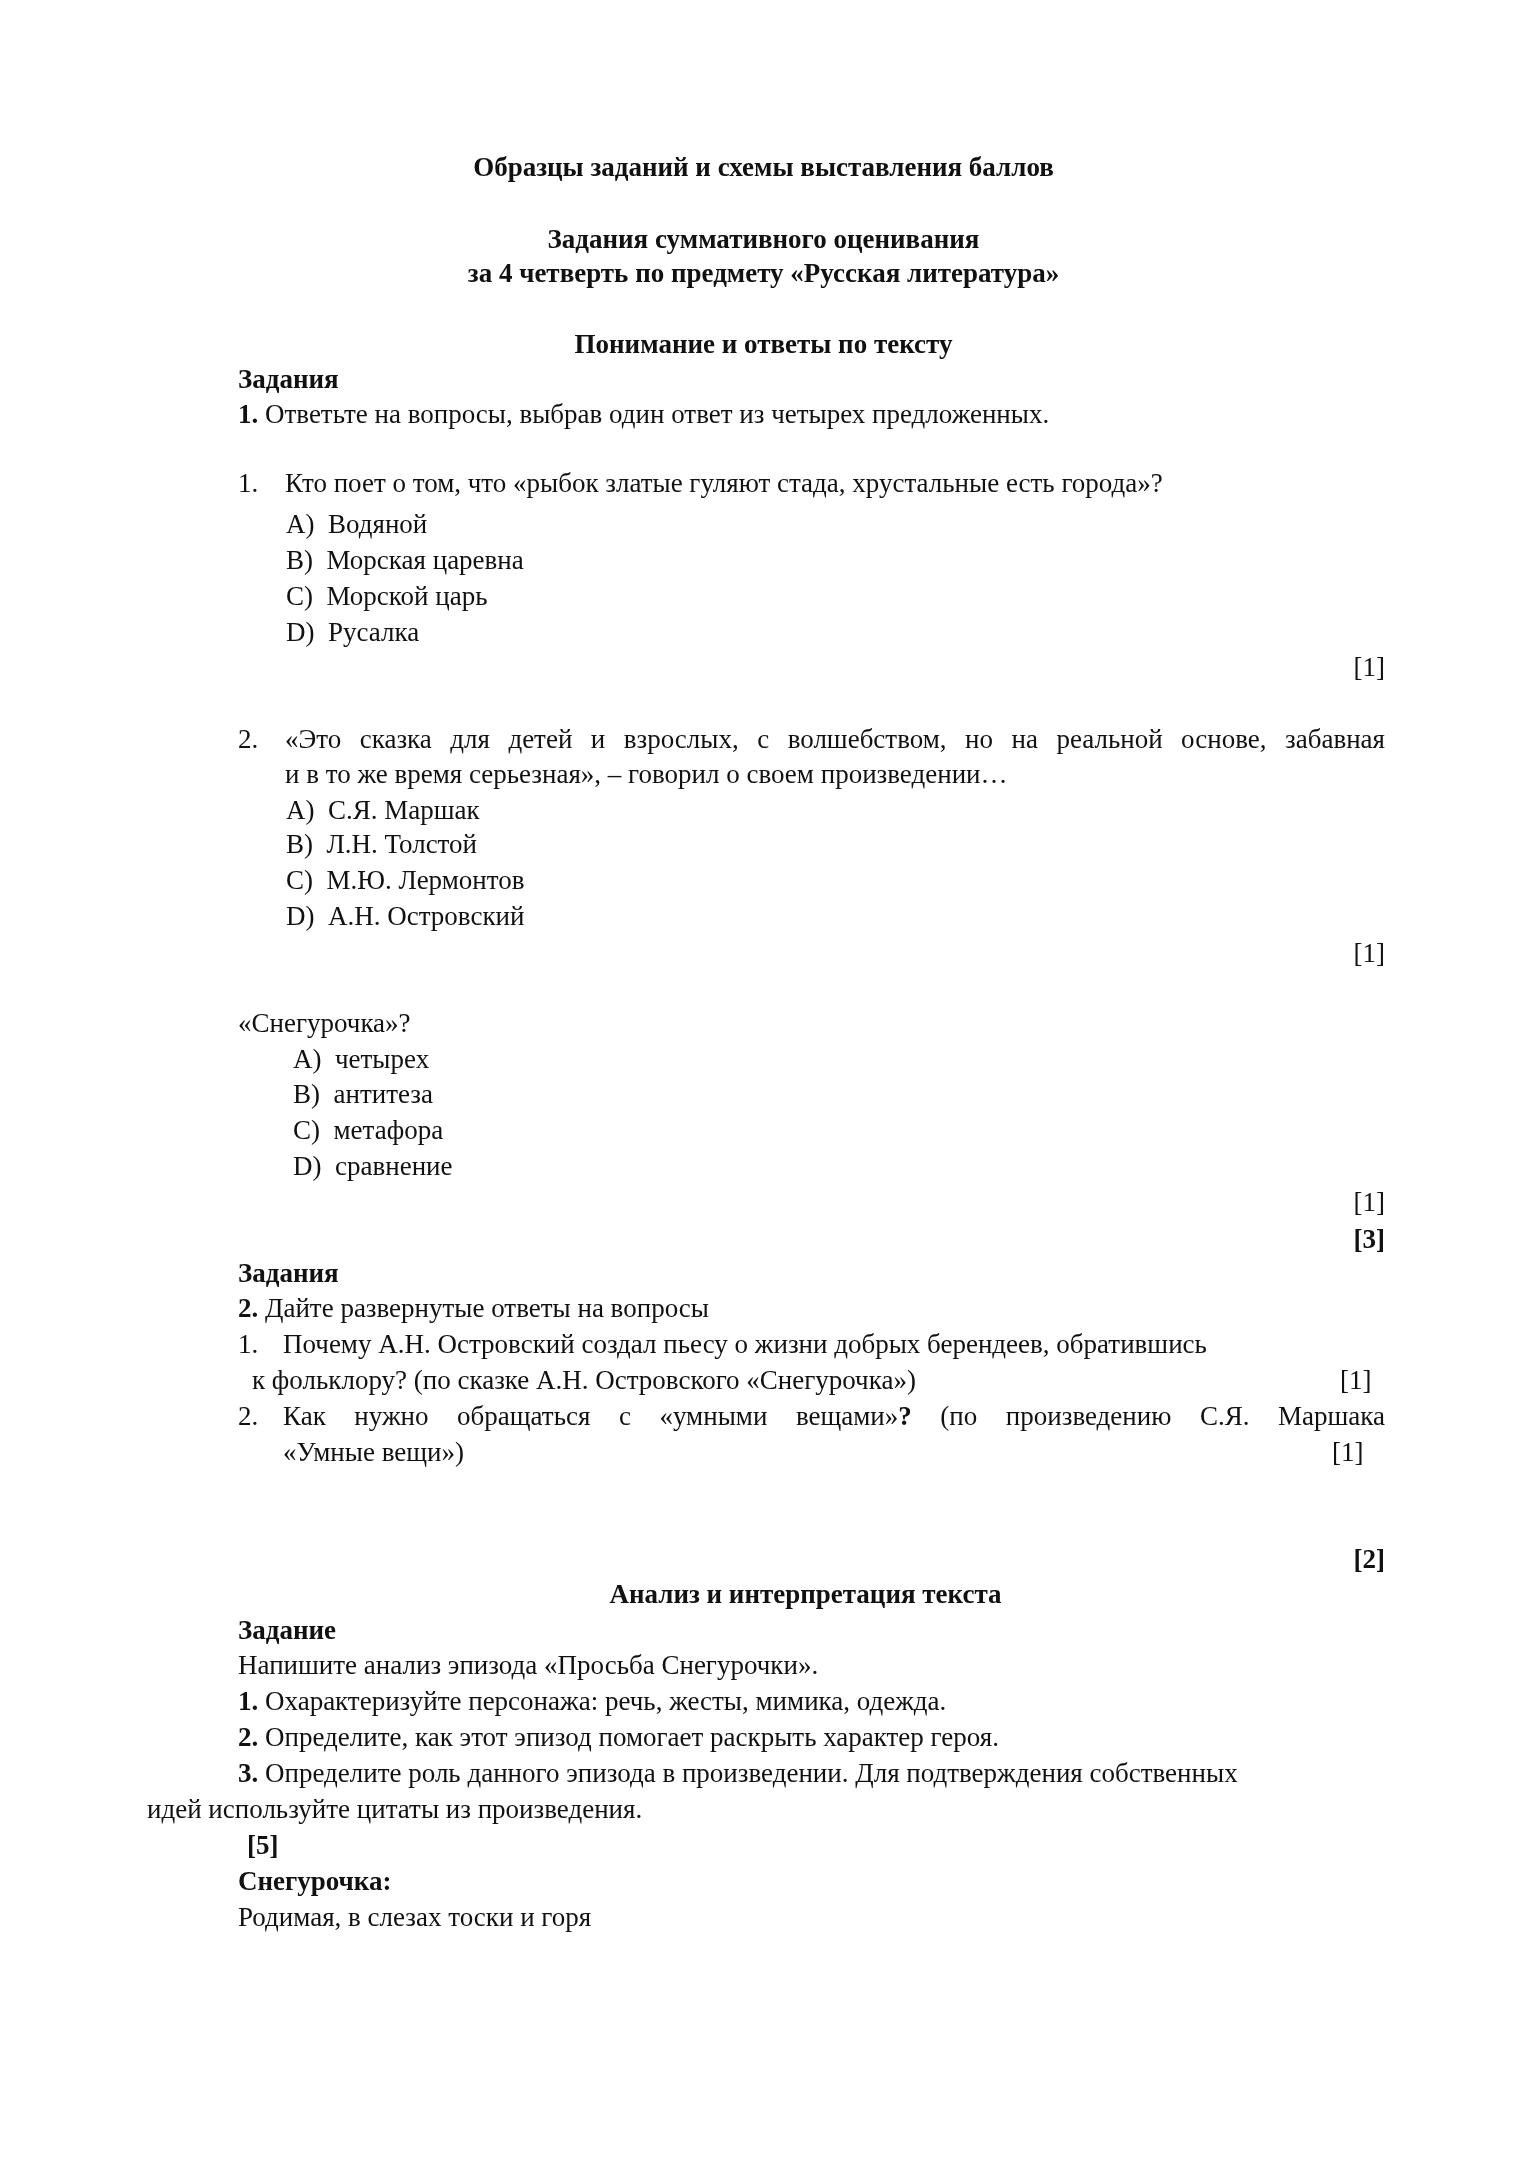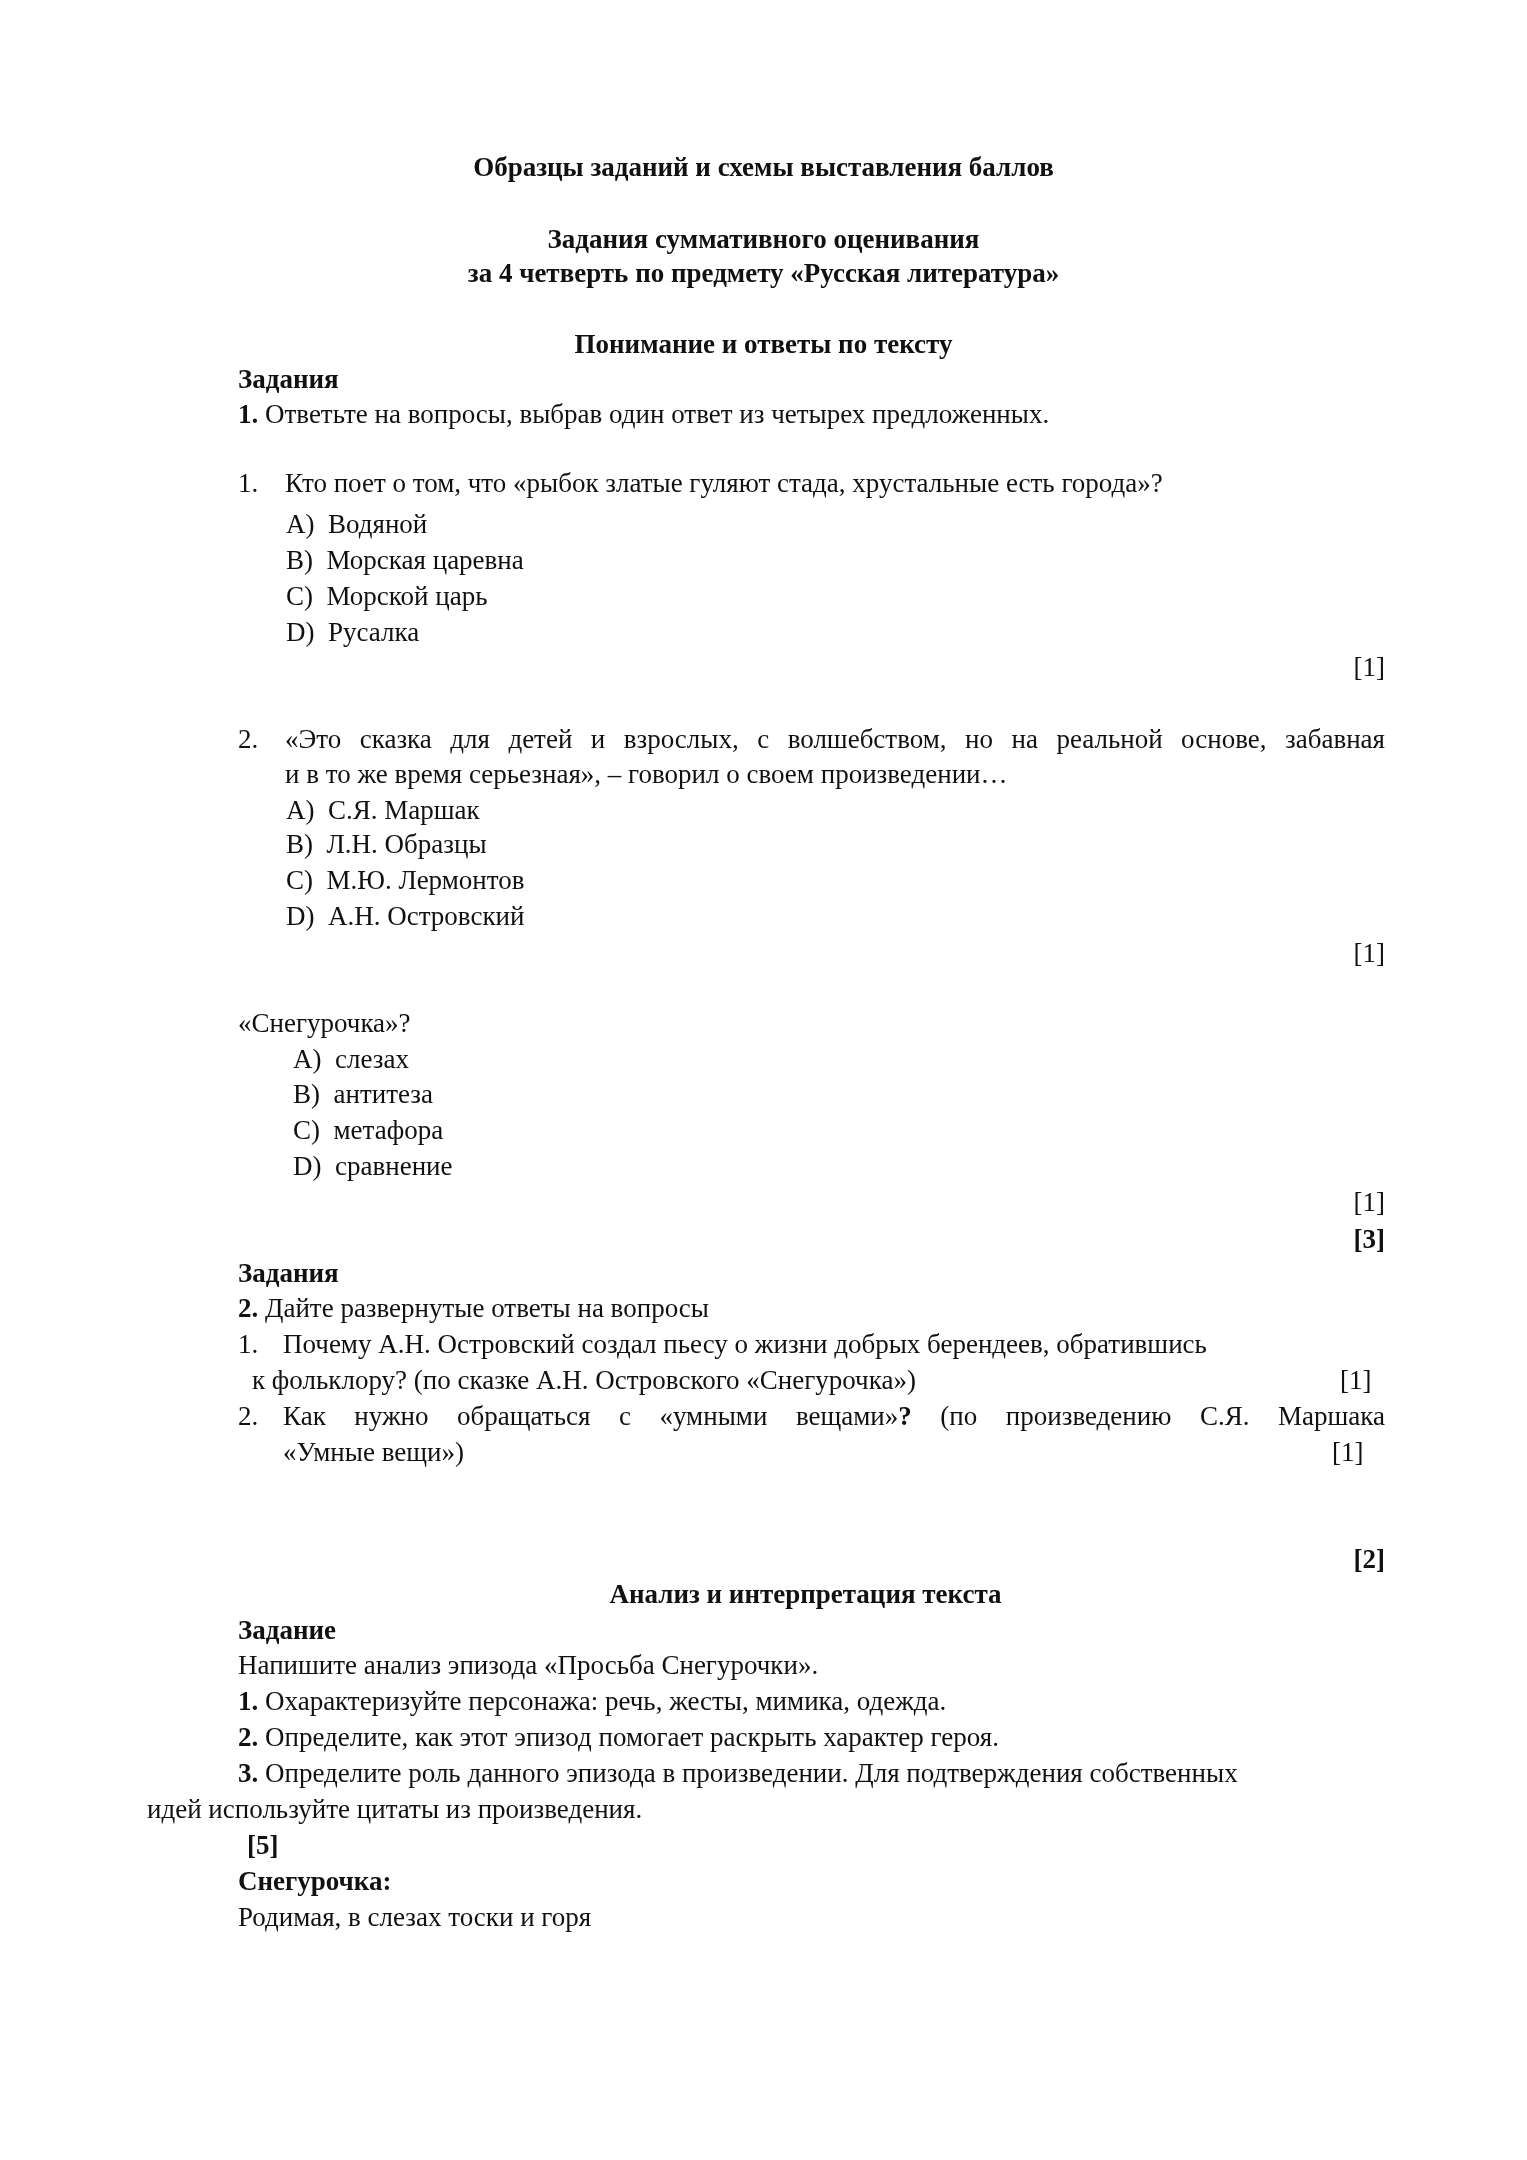--- a/index.html
+++ b/index.html
@@ -32,27 +32,27 @@
   <div class="ln" style="top:507px; left:286px;"><span>A)</span>&nbsp;&nbsp;<span>Водяной</span></div>
   <div class="ln" style="top:543px; left:286px;"><span>B)</span>&nbsp;&nbsp;<span>Морская царевна</span></div>
   <div class="ln" style="top:579px; left:286px;"><span>C)</span>&nbsp;&nbsp;<span>Морской царь</span></div>
   <div class="ln" style="top:615px; left:286px;"><span>D)</span>&nbsp;&nbsp;<span>Русалка</span></div>
   <div class="ln right" style="top:650px;">[1]</div>
 
   <div class="ln" style="top:722px; left:238px;">2.</div>
   <div class="ln just" style="top:722px; left:285px; width:1100px;">«Это сказка для детей и взрослых, с волшебством, но на реальной основе, забавная</div>
   <div class="ln" style="top:757px; left:285px;">и в то же время серьезная», – говорил о своем произведении…</div>
   <div class="ln" style="top:793px; left:286px;"><span>A)</span>&nbsp;&nbsp;<span>С.Я. Маршак</span></div>
-  <div class="ln" style="top:827px; left:286px;"><span>B)</span>&nbsp;&nbsp;<span>Л.Н. Образцы</span></div>
+  <div class="ln" style="top:827px; left:286px;"><span>B)</span>&nbsp;&nbsp;<span>Л.Н. Толстой</span></div>
   <div class="ln" style="top:863px; left:286px;"><span>C)</span>&nbsp;&nbsp;<span>М.Ю. Лермонтов</span></div>
   <div class="ln" style="top:899px; left:286px;"><span>D)</span>&nbsp;&nbsp;<span>А.Н. Островский</span></div>
   <div class="ln right" style="top:936px;">[1]</div>
 
   <div class="ln" style="top:1006px; left:238px;">«Снегурочка»?</div>
-  <div class="ln" style="top:1042px; left:293px;"><span>A)</span>&nbsp;&nbsp;<span>слезах</span></div>
+  <div class="ln" style="top:1042px; left:293px;"><span>A)</span>&nbsp;&nbsp;<span>четырех</span></div>
   <div class="ln" style="top:1077px; left:293px;"><span>B)</span>&nbsp;&nbsp;<span>антитеза</span></div>
   <div class="ln" style="top:1113px; left:293px;"><span>C)</span>&nbsp;&nbsp;<span>метафора</span></div>
   <div class="ln" style="top:1149px; left:293px;"><span>D)</span>&nbsp;&nbsp;<span>сравнение</span></div>
   <div class="ln right" style="top:1185px;">[1]</div>
   <div class="ln right b" style="top:1222px;">[3]</div>
 
   <div class="ln b" style="top:1256px; left:238px;">Задания</div>
   <div class="ln" style="top:1291px; left:238px;">
     <span class="b">2.</span><span> Дайте развернутые ответы на вопросы</span>
   </div>

